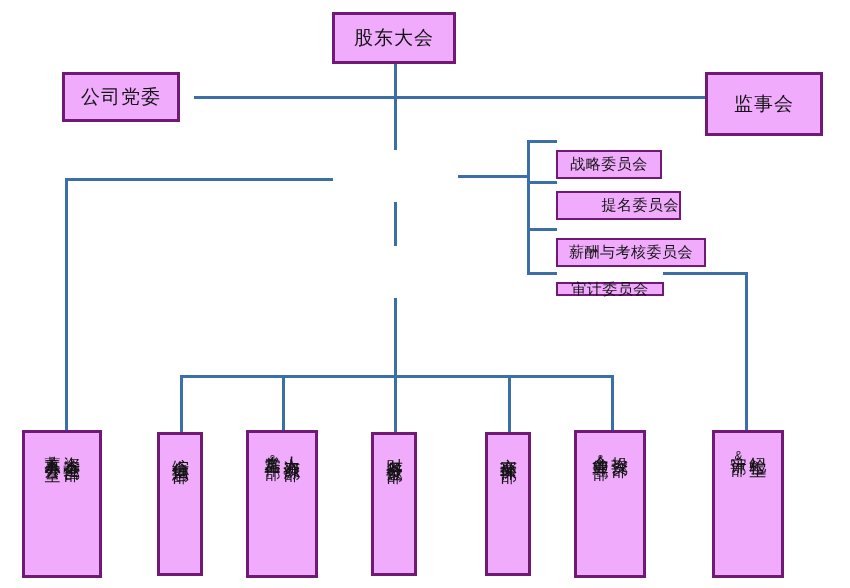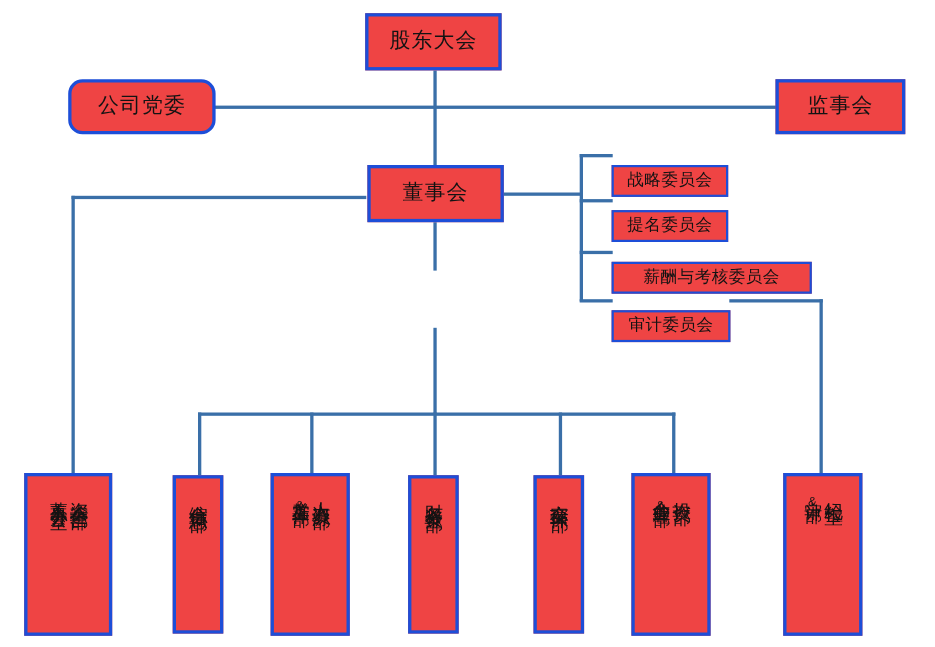--- a/index.html
+++ b/index.html
@@ -24,22 +24,22 @@
     position: absolute;
     background: #3A6FA8;
   }
   .line.h { height: 3px; }
   .line.v { width: 3px; }
 
   
   .node {
     position: absolute;
     box-sizing: border-box;
-    background: #ef4444;
-    border: 3px solid #1d4ed8;
+    background: #f0abfc;
+    border: 3px solid #701a75;
     display: flex;
     align-items: center;
     justify-content: center;
     color: #161616;
     z-index: 3;
   }
   .node .label {
     font-size: 19px;
     letter-spacing: 1px;
     line-height: 1.1;
@@ -127,45 +127,42 @@
   <div class="line v" style="left:180px; top:375px; height:57px;"></div>
   <div class="line v" style="left:282px; top:375px; height:57px;"></div>
   <div class="line v" style="left:394px; top:375px; height:57px;"></div>
   <div class="line v" style="left:508px; top:375px; height:57px;"></div>
   <div class="line v" style="left:611px; top:375px; height:57px;"></div>
 
   <div class="node" style="left:332px; top:12px; width:124px; height:52px;">
     <span class="label">股东大会</span>
   </div>
 
-  <div class="node" style="left:62px; top:72px; width:134px; height:50px;border-radius:13px;">
+  <div class="node" style="left:62px; top:72px; width:118px; height:50px;">
     <span class="label">公司党委</span>
   </div>
 
-  <div class="node" style="left:705px; top:72px; width:118px; height:50px;">
+  <div class="node" style="left:705px; top:72px; width:118px; height:64px;">
     <span class="label">监事会</span>
   </div>
 
-  <div class="node" style="left:334px; top:150px; width:124px; height:52px;">
-    <span class="label">董事会</span>
-  </div>
 
   <div class="node committee" style="left:556px; top:126px; width:106px; height:29px;">
     <span class="label">战略委员会</span>
   </div>
 
-  <div class="node committee" style="left:556px; top:167px; width:106px; height:29px;">
+  <div class="node committee" style="left:556px; top:167px; width:125px; height:29px;justify-content:flex-end;">
     <span class="label">提名委员会</span>
   </div>
 
-  <div class="node committee" style="left:556px; top:214px; width:182px; height:29px;">
+  <div class="node committee" style="left:556px; top:214px; width:150px; height:29px;">
     <span class="label">薪酬与考核委员会</span>
   </div>
 
-  <div class="node committee" style="left:556px; top:258px; width:108px; height:29px;">
+  <div class="node committee" style="left:556px; top:258px; width:108px; height:14px;">
     <span class="label">审计委员会</span>
   </div>
 
 
   <div class="node dept" style="left:22px; top:430px; width:80px; height:148px;">
     <div class="vstack">
       <span class="vtext">资本运营部</span>
       <span class="vtext second">董事会办公室<span class="amp">&amp;</span></span>
     </div>
   </div>

